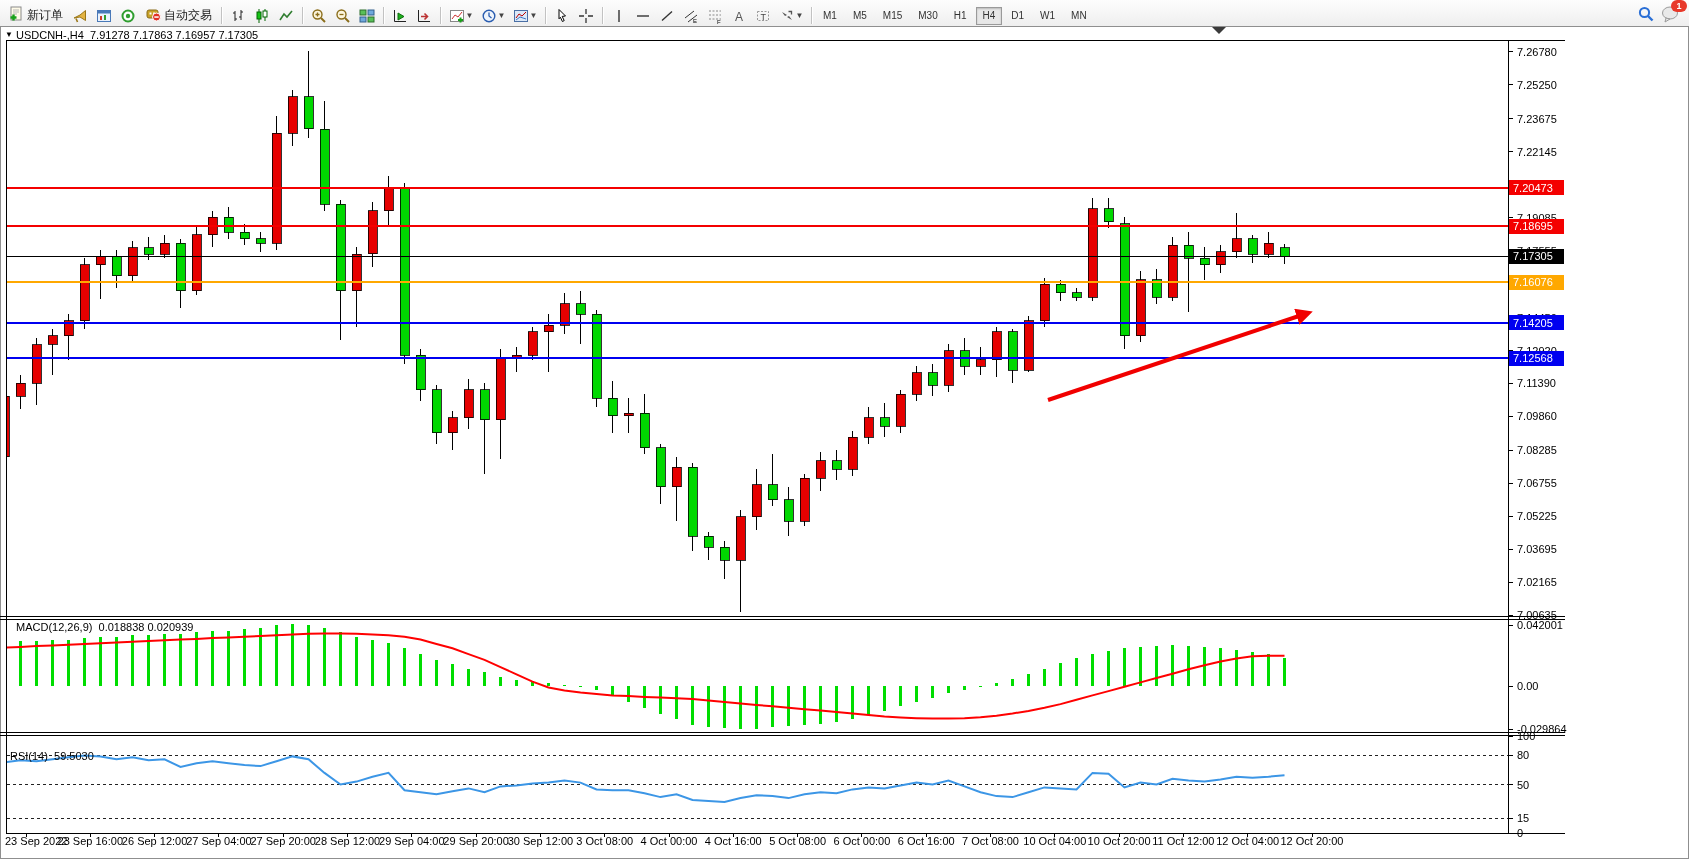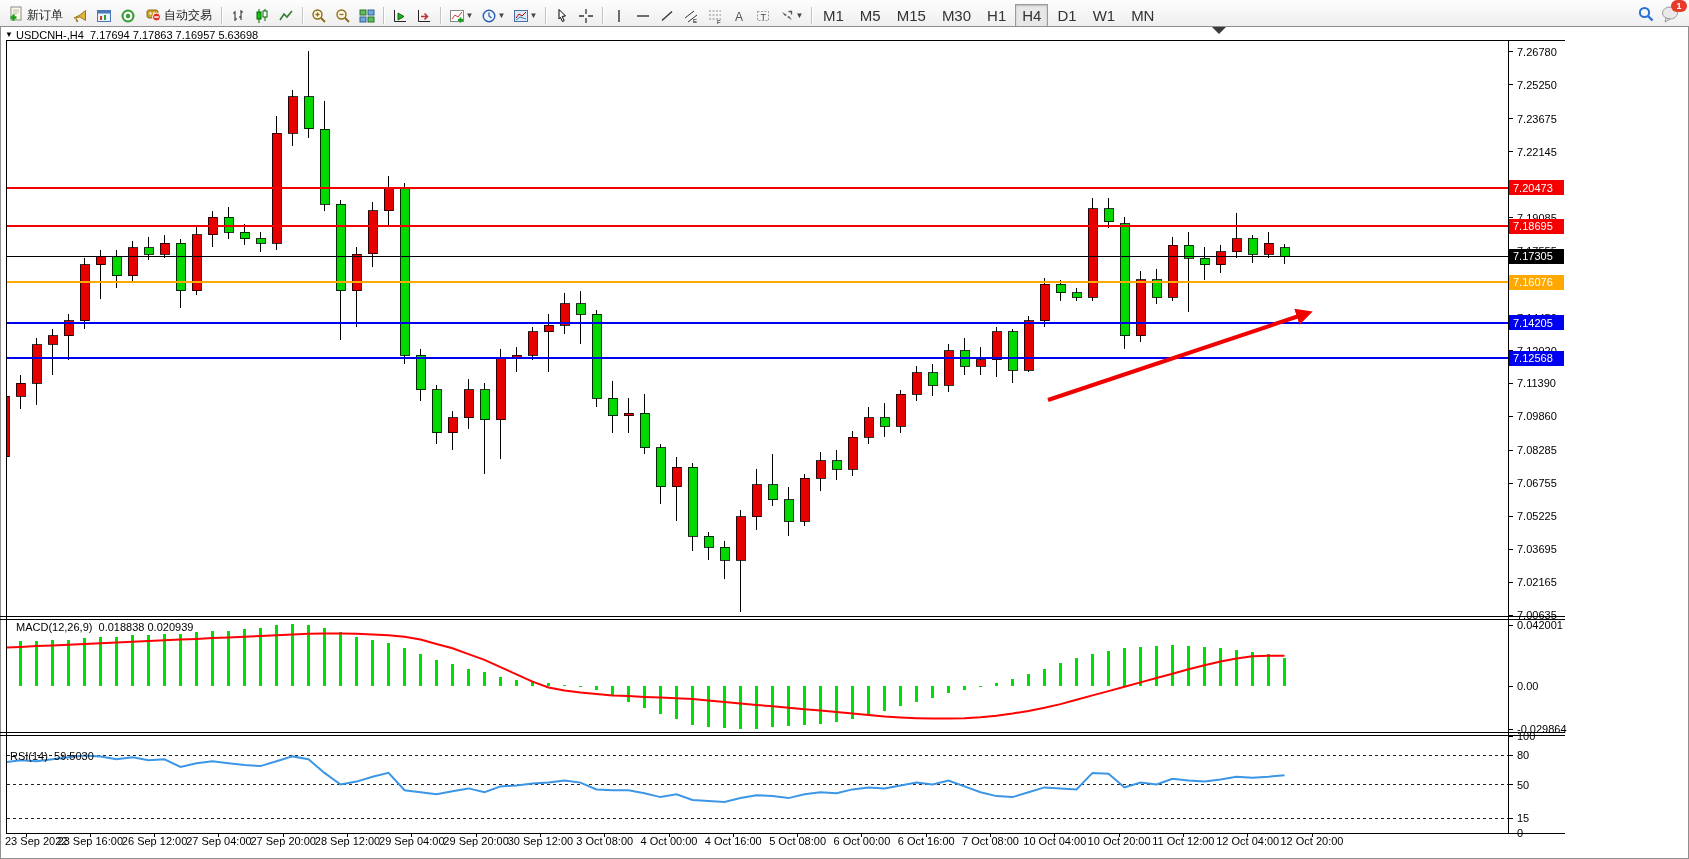--- a/index.html
+++ b/index.html
@@ -8,21 +8,21 @@
   
   #toolbar{position:absolute;left:0;top:0;width:1689px;height:32px;
            background:linear-gradient(#fdfdfd,#ececec);border-bottom:1px solid #b0b0b0;
            display:flex;align-items:center;padding-left:3px;box-sizing:border-box;}
   .tbtn{height:20px;display:flex;align-items:center;gap:3px;padding:0 4px;border:1px solid transparent;
         border-radius:2px;font-size:12px;color:#222;white-space:nowrap;cursor:default;}
   .ibtn{width:22px;height:20px;display:flex;align-items:center;justify-content:center;
         border:1px solid transparent;border-radius:2px;cursor:default;}
   .sep{width:1px;height:17px;background:#c2c2c2;box-shadow:1px 0 0 #ffffff;margin:0 4px;}
   .caret{font-size:8px;color:#444;margin-left:1px;}
-  .tf{font-size:15px;color:#333;padding:2px 6px 3px 6px;border:1px solid transparent;cursor:default;}
+  .tf{font-size:10px;color:#333;padding:2px 6px 3px 6px;border:1px solid transparent;cursor:default;}
   .tf.active{background:#e7e7e7;border:1px solid #9a9a9a;box-shadow:inset 0 1px 2px rgba(0,0,0,.2);text-align:right;}
   #tb-right{margin-left:auto;display:flex;align-items:center;gap:6px;padding-right:8px;}
   .badge{position:absolute;right:-6px;top:-5px;background:#e8392a;color:#fff;font-size:9px;line-height:12px;
          min-width:12px;height:12px;border-radius:7px;text-align:center;padding:0 2px;font-weight:bold;}
   
   #chart-window{position:absolute;left:0;top:26px;width:1689px;height:833px;background:#fff;}
   #chart-canvas{position:absolute;left:0;top:0;}
   .overlay{position:absolute;font-size:11px;color:#000;white-space:nowrap;z-index:5;}
   #symbol-title{left:16px;top:3px;}
   #symbol-caret{left:5px;top:4px;font-size:8px;color:#000;}
@@ -624,21 +624,21 @@
         <rect x="1509" y="289.3" width="55" height="15" fill="#0000f0" shape-rendering="crispEdges"></rect>
         <text x="1513" y="300.81034482758554" fill="#fff">7.14205</text>
         <rect x="1509" y="324.6" width="55" height="15" fill="#0000f0" shape-rendering="crispEdges"></rect>
         <text x="1513" y="336.09051724137913" fill="#fff">7.12568</text>
         <polygon points="1212,1 1226,1 1219,8" fill="#3a3a3a"></polygon>
         <line x1="1048" y1="374" x2="1308" y2="287" stroke="#f10000" stroke-width="4" marker-end="url(#ah)"></line>
       </svg></div>
   <div class="overlay" id="symbol-caret">▼</div>
   <div class="overlay" id="symbol-title">
     <span>USDCNH-,H4</span>&nbsp;
-    <span>7.17694 7.17863 7.16957 5.63698</span>
+    <span>7.91278 7.17863 7.16957 7.17305</span>
   </div>
   <div class="overlay" id="macd-label">
     <span>MACD(12,26,9)</span>&nbsp;
     <span>0.018838 0.020939</span>
   </div>
   <div class="overlay" id="rsi-label">
     <span>RSI(14)</span>&nbsp;
     <span>59.5030</span>
   </div>
 </div>

